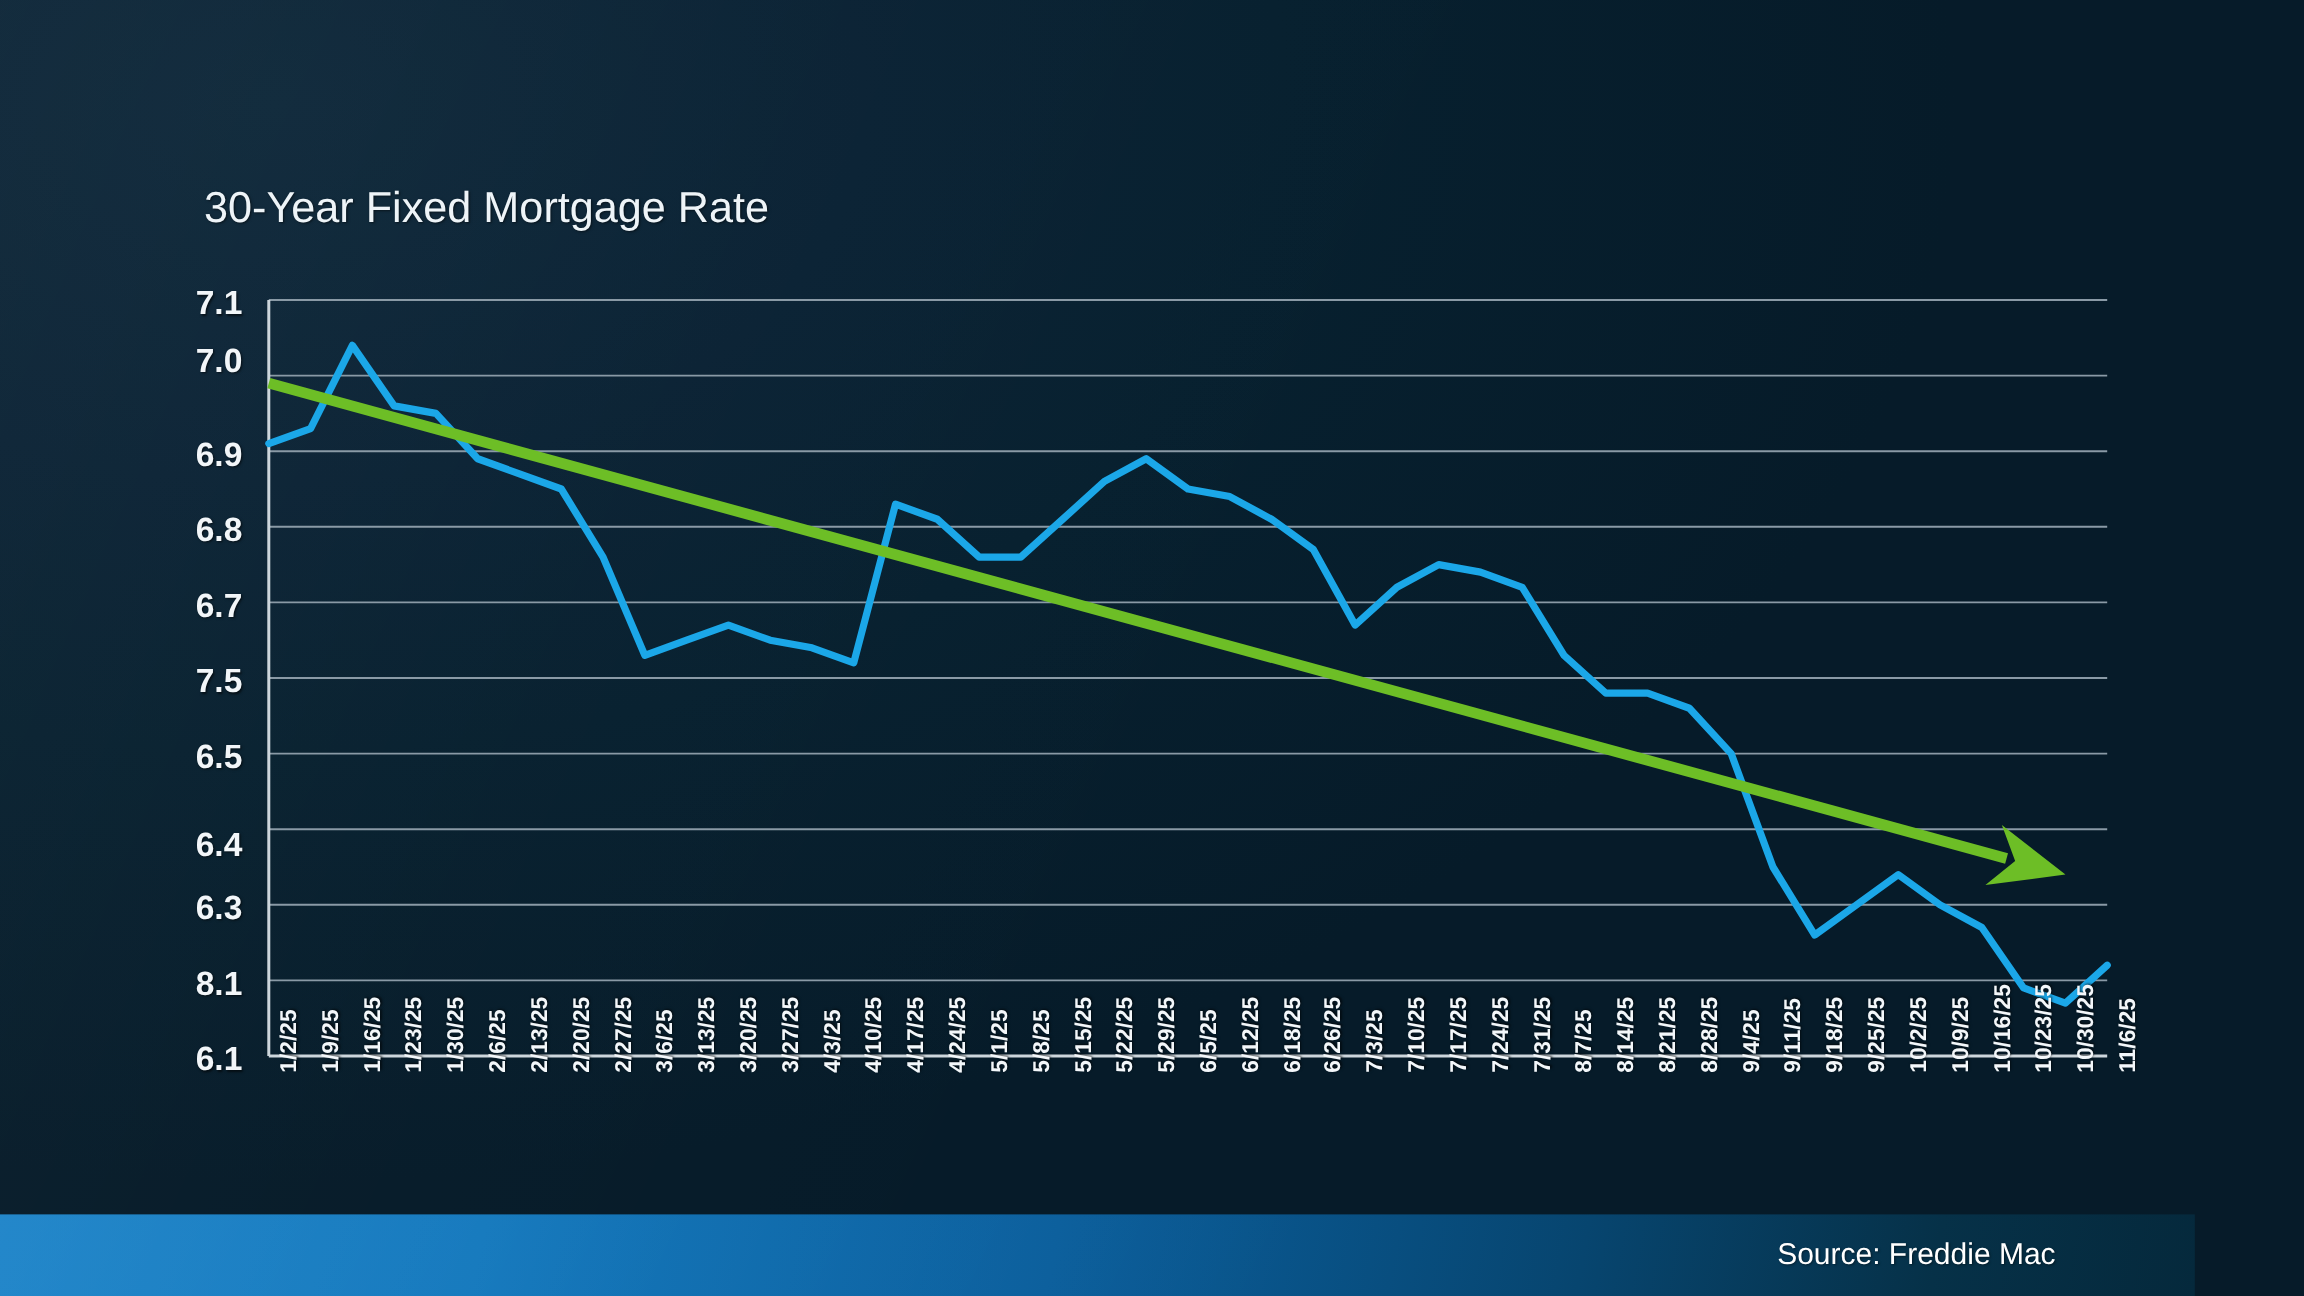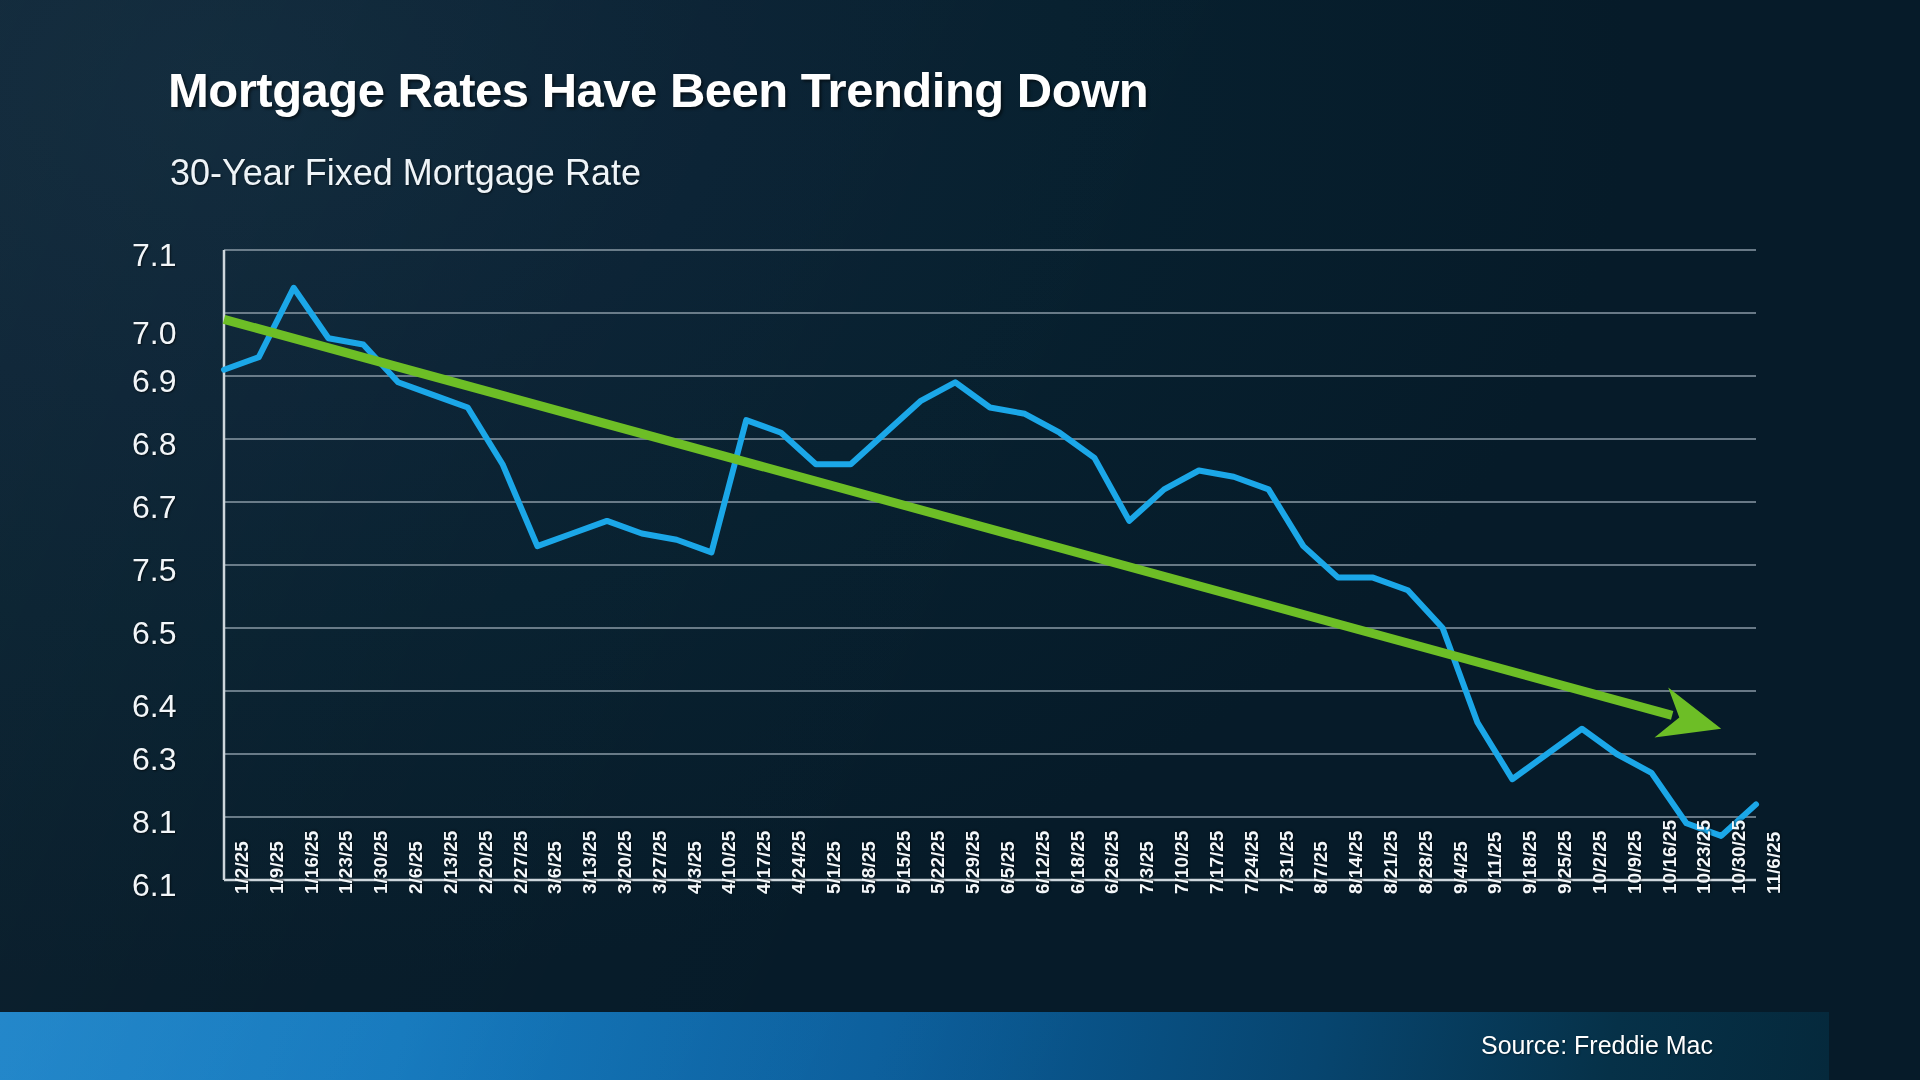--- a/index.html
+++ b/index.html
@@ -56,23 +56,23 @@
     position: absolute;
     left: 0;
     top: 0;
     width: 1920px;
     height: 1080px;
   }
 
   .ylabel {
     position: absolute;
     width: 70px;
-    text-align: left;
-    font-size: 32px;
-    font-weight: normal;
+    text-align: right;
+    font-size: 28px;
+    font-weight: bold;
     color: #f2f6f9;
     text-shadow: 1px 1px 2px rgba(0,0,0,0.6);
     transform: translateY(-13px);
   }
 
   .xlabel {
     position: absolute;
     font-size: 19px;
     font-weight: bold;
     color: #f3f7fa;
@@ -104,21 +104,20 @@
     color: #ffffff;
     text-shadow: 1px 1px 2px rgba(0,0,0,0.45);
     white-space: nowrap;
   }
 </style>
 </head>
 <body>
 
 <div id="page">
 
-  <div class="title">Mortgage Rates Have Been Trending Down</div>
   <div class="subtitle">30-Year Fixed Mortgage Rate</div>
 
   <svg id="plot" viewBox="0 0 1920 1080" preserveAspectRatio="none">
     <g id="gridlines">
         <line x1="224" x2="1756" y1="250" y2="250" stroke="#8a9aa6" stroke-width="1.6"></line>
         <line x1="224" x2="1756" y1="312.9999999999998" y2="312.9999999999998" stroke="#8a9aa6" stroke-width="1.6"></line>
         <line x1="224" x2="1756" y1="375.99999999999955" y2="375.99999999999955" stroke="#8a9aa6" stroke-width="1.6"></line>
         <line x1="224" x2="1756" y1="438.9999999999999" y2="438.9999999999999" stroke="#8a9aa6" stroke-width="1.6"></line>
         <line x1="224" x2="1756" y1="501.99999999999966" y2="501.99999999999966" stroke="#8a9aa6" stroke-width="1.6"></line>
         <line x1="224" x2="1756" y1="565" y2="565" stroke="#8a9aa6" stroke-width="1.6"></line>
@@ -135,21 +134,21 @@
         <polyline points="224.00,369.70 258.82,357.10 293.64,287.80 328.45,338.20 363.27,344.50 398.09,382.30 432.91,394.90 467.73,407.50 502.55,464.20 537.36,546.10 572.18,533.50 607.00,520.90 641.82,533.50 676.64,539.80 711.45,552.40 746.27,420.10 781.09,432.70 815.91,464.20 850.73,464.20 885.55,432.70 920.36,401.20 955.18,382.30 990.00,407.50 1024.82,413.80 1059.64,432.70 1094.45,457.90 1129.27,520.90 1164.09,489.40 1198.91,470.50 1233.73,476.80 1268.55,489.40 1303.36,546.10 1338.18,577.60 1373.00,577.60 1407.82,590.20 1442.64,628.00 1477.45,722.50 1512.27,779.20 1547.09,754.00 1581.91,728.80 1616.73,754.00 1651.55,772.90 1686.36,823.30 1721.18,835.90 1756.00,804.40" fill="none" stroke="#1ba7e8" stroke-width="6" stroke-linejoin="round" stroke-linecap="round"></polyline>
       </g>
     <g id="arrow-group">
         <line x1="224" y1="319.2999999999996" x2="1672.1430305122497" y2="715.387211181154" stroke="#6dbe26" stroke-width="9" stroke-linecap="butt"></line>
         <polygon points="1721.2,728.8 1654.5,737.5 1679.3,717.4 1668.2,687.4" fill="#6dbe26"></polygon>
       </g>
   </svg>
 
   <div id="ylabels">
       <div class="ylabel" style="left: 132px; top: 250px;">7.1</div>
-      <div class="ylabel" style="left: 132px; top: 328px;">7.0</div>
+      <div class="ylabel" style="left: 132px; top: 298px;">7.0</div>
       <div class="ylabel" style="left: 132px; top: 376px;">6.9</div>
       <div class="ylabel" style="left: 132px; top: 439px;">6.8</div>
       <div class="ylabel" style="left: 132px; top: 502px;">6.7</div>
       <div class="ylabel" style="left: 132px; top: 565px;">7.5</div>
       <div class="ylabel" style="left: 132px; top: 628px;">6.5</div>
       <div class="ylabel" style="left: 132px; top: 701px;">6.4</div>
       <div class="ylabel" style="left: 132px; top: 754px;">6.3</div>
       <div class="ylabel" style="left: 132px; top: 817px;">8.1</div>
       <div class="ylabel" style="left: 132px; top: 880px;">6.1</div>
     </div>

